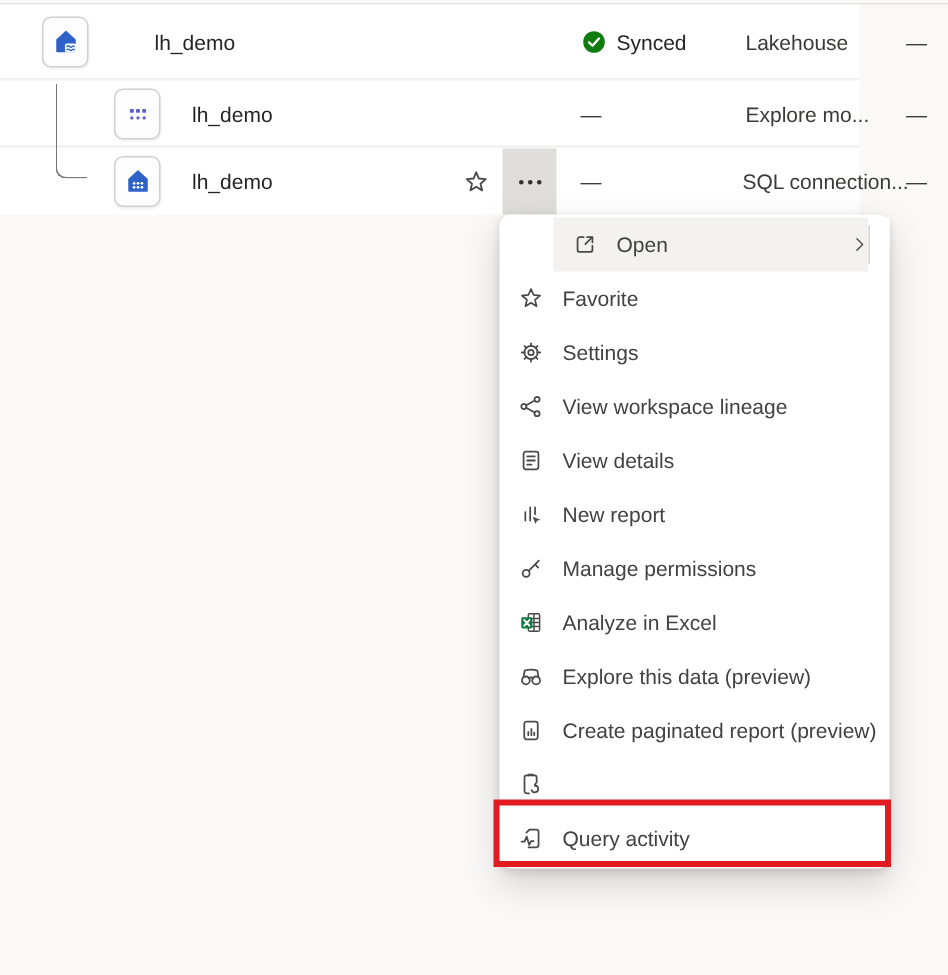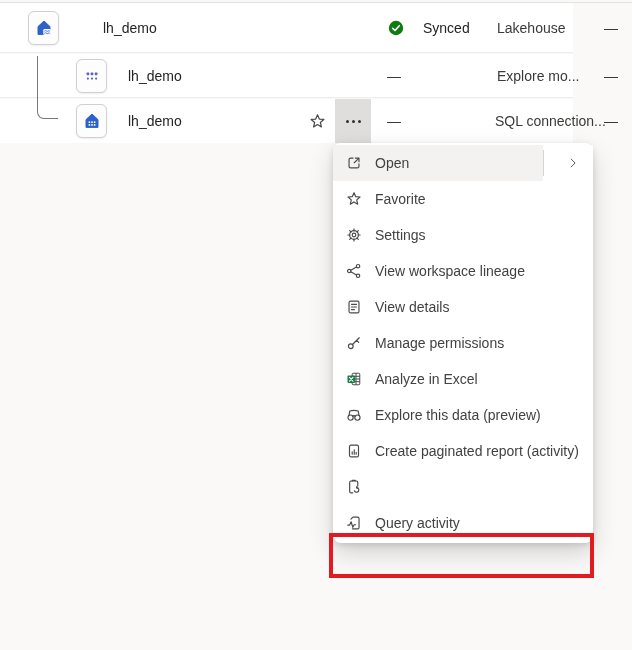--- a/index.html
+++ b/index.html
@@ -15,36 +15,36 @@
   .row-3 { top:99px; height:44px; }
 
   .icon-tile { position:absolute; width:31px; height:34px; background:#fdfdfd; border:1px solid #d2d0ce; border-radius:6px; box-shadow:0 1px 2px rgba(0,0,0,.07); display:flex; align-items:center; justify-content:center; }
   .row-1 .icon-tile { left:28px; top:8px; }
   .row-2 .icon-tile, .row-3 .icon-tile { left:76px; top:5px; }
 
   .item-name { position:absolute; font-size:14px; color:#242424; top:50%; transform:translateY(-50%); }
   .row-1 .item-name { left:103px; }
   .row-2 .item-name, .row-3 .item-name { left:128px; }
 
-  .status-cell { position:absolute; left:388px; top:50%; transform:translateY(-50%); display:flex; align-items:center; gap:19px; font-size:14px; color:#242424; }
+  .status-cell { position:absolute; left:388px; top:50%; transform:translateY(-50%); display:flex; align-items:center; gap:7px; font-size:14px; color:#242424; }
   .status-dash { position:absolute; left:387px; top:50%; transform:translateY(-50%); font-size:14px; color:#3b3a39; }
   .type-cell { position:absolute; left:497px; top:50%; transform:translateY(-50%); font-size:14px; color:#3b3a39; white-space:nowrap; }
   .extra-dash { position:absolute; left:604px; top:50%; transform:translateY(-50%); font-size:14px; color:#3b3a39; }
 
   .star-btn { position:absolute; left:306px; top:50%; transform:translateY(-50%); width:22px; height:22px; display:flex; align-items:center; justify-content:center; cursor:pointer; }
   .more-btn { position:absolute; left:335px; top:0; width:36px; height:44px; background:#e0dedd; display:flex; align-items:center; justify-content:center; gap:3px; cursor:pointer; }
   .more-btn .dot { width:3px; height:3px; border-radius:50%; background:#323130; }
 
   .tree-connector { position:absolute; left:37px; top:56px; width:21px; height:63px; border-left:1.5px solid #7a7875; border-bottom:1.5px solid #7a7875; border-bottom-left-radius:7px; }
 
   .context-menu { position:absolute; left:333px; top:143px; width:260px; background:#ffffff; border-radius:8px; padding:2px 0; box-shadow:0 2px 6px rgba(0,0,0,.12), 0 10px 24px rgba(0,0,0,.16); }
   .menu-item { position:relative; height:36px; display:flex; align-items:center; padding-left:12px; cursor:pointer; }
   .menu-item .mi-icon { width:18px; height:18px; display:flex; align-items:center; justify-content:center; flex:0 0 18px; }
   .menu-item .mi-label { margin-left:12px; font-size:14px; color:#424242; white-space:nowrap; }
-  .menu-item.is-highlighted { background:linear-gradient(to right,#f3f2f1 0,#f3f2f1 210px,#ffffff 210px); }
+  .menu-item.is-highlighted { background:linear-gradient(to right,#f3f2f1 0,#f3f2f1 210px,#ffffff 210px);margin-left:36px; }
   .submenu-divider { position:absolute; left:210px; top:5px; width:1px; height:26px; background:#d6d4d2; }
   .submenu-chevron { position:absolute; right:12px; top:50%; transform:translateY(-50%); width:16px; height:16px; display:flex; align-items:center; justify-content:center; }
 
   svg.stroke-ic { stroke:#4a4a4a; fill:none; stroke-width:1.3; stroke-linecap:round; stroke-linejoin:round; }
 
   .annotation-box { position:absolute; left:329px; top:533px; width:265px; height:45px; border:4px solid #e21b23; pointer-events:none; z-index:50; }
 </style>
 </head>
 <body>
 
@@ -175,20 +175,29 @@
     <div class="menu-item">
       <span class="mi-icon">
         <svg class="stroke-ic" width="18" height="18" viewBox="0 0 20 20">
           <rect x="4.5" y="3.5" width="11" height="13" rx="1.6"></rect>
           <path d="M7.2 7 H12.8 M7.2 10 H12.8 M7.2 13 H10.4"></path>
         </svg>
       </span>
       <span class="mi-label">View details</span>
     </div>
 
+    <div class="menu-item">
+      <span class="mi-icon">
+        <svg class="stroke-ic" width="18" height="18" viewBox="0 0 20 20">
+          <path d="M5.8 14.5 V8.2 M9.4 14.5 V4.8 M13 9.8 V4.8"></path>
+          <path d="M11.2 11.6 L17 13.8 L14.4 14.6 L13.4 17 Z" fill="#4a4a4a" stroke="none"></path>
+        </svg>
+      </span>
+      <span class="mi-label">New report</span>
+    </div>
 
     <div class="menu-item">
       <span class="mi-icon">
         <svg class="stroke-ic" width="18" height="18" viewBox="0 0 20 20">
           <circle cx="6.4" cy="13.6" r="2.6"></circle>
           <path d="M8.3 11.7 L15.8 4.2 M13 7 L15.3 9.3"></path>
         </svg>
       </span>
       <span class="mi-label">Manage permissions</span>
     </div>
@@ -218,21 +227,21 @@
       <span class="mi-label">Explore this data (preview)</span>
     </div>
 
     <div class="menu-item">
       <span class="mi-icon">
         <svg class="stroke-ic" width="18" height="18" viewBox="0 0 20 20">
           <rect x="5" y="3.5" width="10" height="13" rx="1.6"></rect>
           <path d="M8 13.5 V11 M10.3 13.5 V8.8 M12.4 13.5 V11.6"></path>
         </svg>
       </span>
-      <span class="mi-label">Create paginated report (activity)</span>
+      <span class="mi-label">Create paginated report (preview)</span>
     </div>
 
     <div class="menu-item">
       <span class="mi-icon">
         <svg class="stroke-ic" width="18" height="18" viewBox="0 0 20 20">
           <path d="M8.6 16.5 H6.8 A1.6 1.6 0 0 1 5.2 14.9 V4.9 A1.6 1.6 0 0 1 6.8 3.3 H12.6 A1.6 1.6 0 0 1 14.2 4.9 V8.6"></path>
           <path d="M8 3.3 V2.6 H11.4 V3.3"></path>
           <path d="M10.4 14.2 a2.6 2.6 0 1 0 2.4 -3.6"></path>
           <path d="M13.4 9.2 L12.8 10.8 L14.4 11.3"></path>
         </svg>

